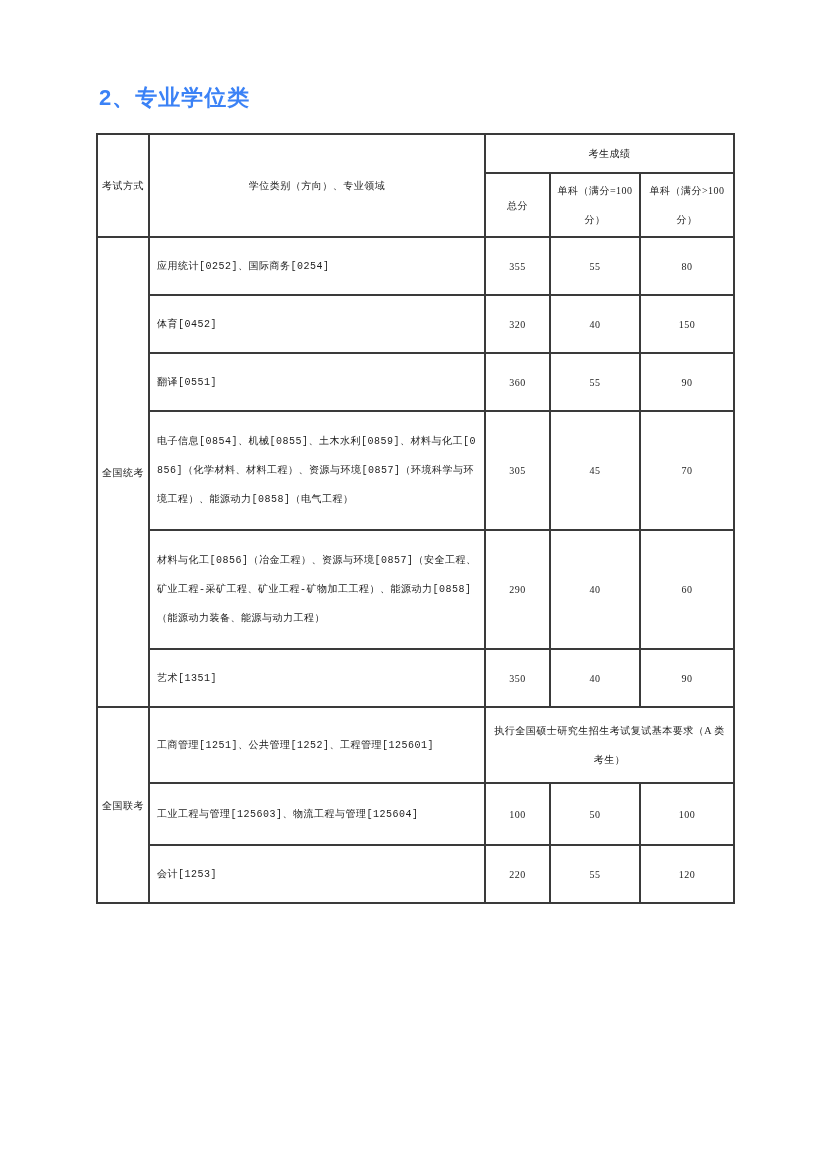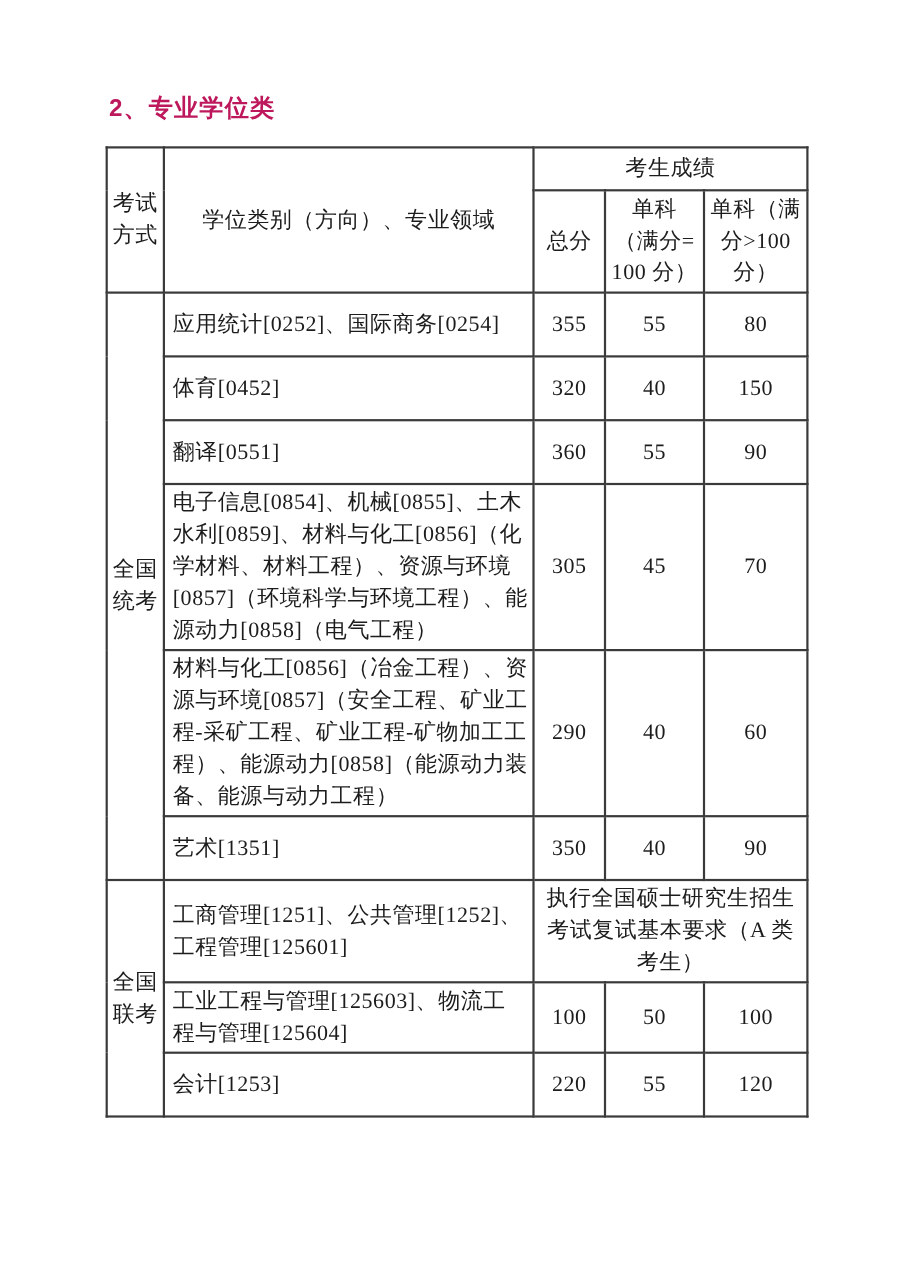--- a/index.html
+++ b/index.html
@@ -15,45 +15,46 @@
     color: #1c1c1c;
   }
   .page-title {
     position: absolute;
     left: 99px;
     top: 83px;
     font-family: "Liberation Sans", "DejaVu Sans", sans-serif;
     font-weight: bold;
     font-size: 22px;
     letter-spacing: 1px;
-    color: #be185d;
+    color: #3b82f6;
   }
   table.score-table {
     position: absolute;
     left: 96px;
     top: 133px;
     border-collapse: collapse;
     table-layout: fixed;
     width: 637px;
   }
   .score-table td {
     border: 2px solid #3a3a3a;
-    font-size: 20px;
+    font-size: 10px;
     line-height: 29px;
     vertical-align: middle;
     padding: 2px 4px;
     box-sizing: border-box;
     letter-spacing: 0.5px;
     word-break: break-all;
   }
   .score-table td.c { text-align: center; }
   .score-table td.prog {
     text-align: left;
     padding-left: 7px;
     padding-right: 4px;
+    font-family: Liberation Mono, monospace;
   }
   .score-table td.group { text-align: center; border-radius: 26px; }
   .score-table td.note { text-align: center; padding-left: 6px; padding-right: 6px; margin-top: 19px; }
   tr.h39 { height: 39px; }
   tr.h53 { height: 53px; }
   tr.h58 { height: 58px; }
   tr.h76 { height: 76px; }
   tr.h62 { height: 62px; }
   tr.h119 { height: 119px; padding-left: 34px; }
 </style>

